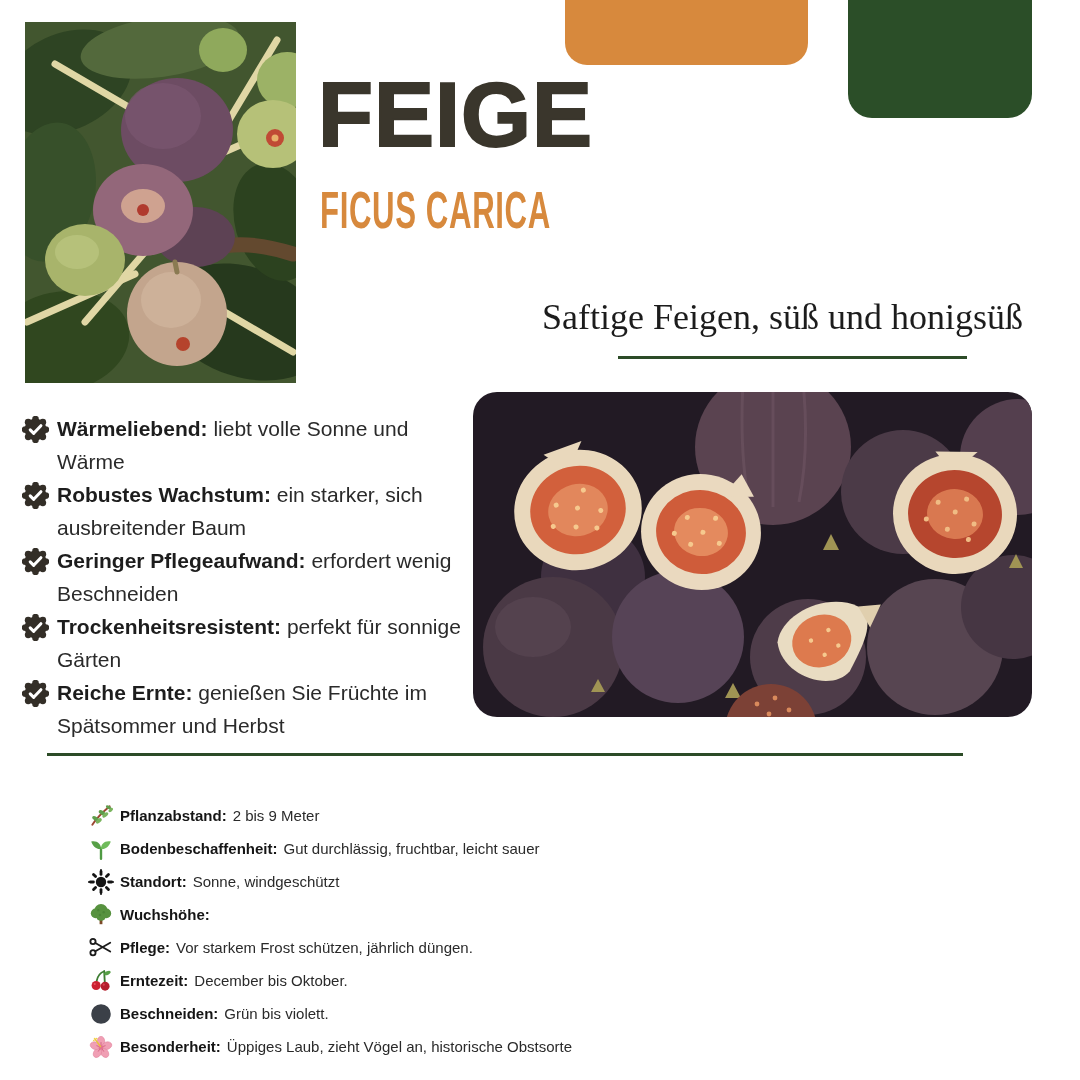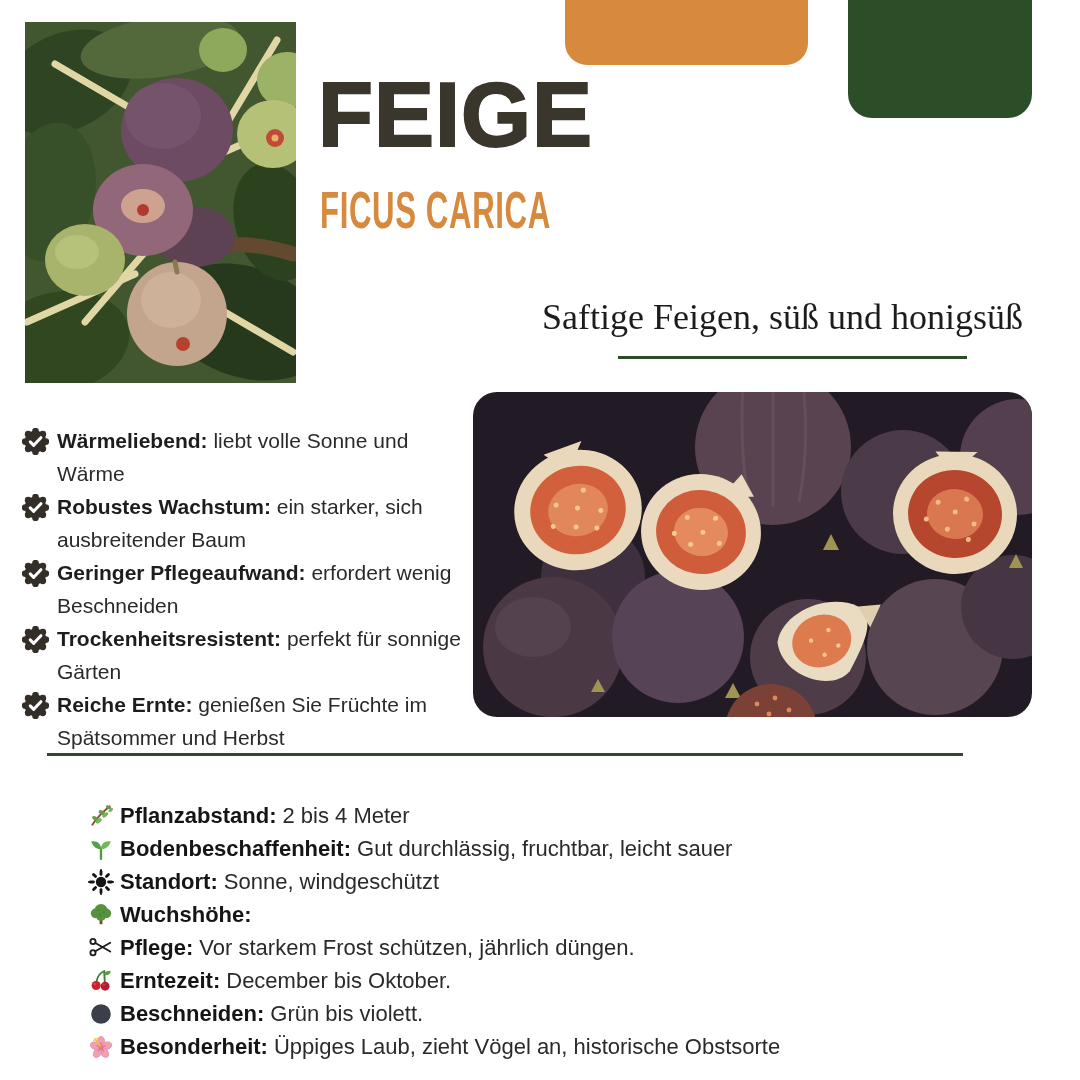--- a/index.html
+++ b/index.html
@@ -23,31 +23,31 @@
   .subtitle { position:absolute; left:320px; top:184px; font-size:52px; font-weight:bold; color:#D7893D;
               letter-spacing:1px; line-height:1; transform:scaleX(0.60); transform-origin:left top; white-space:nowrap; }
   .tagline { position:absolute; left:450px; top:260px; width:573px; text-align:right;
              font-family:"Liberation Serif", serif; font-size:36px; color:#1c1c1c;margin-top:36px; }
 
   .divider { position:absolute; background:#2C4B27; height:3px; }
   .divider-top { left:618px; top:356px; width:349px; }
   .divider-bottom { left:47px; top:753px; width:916px; }
 
   
-  .features { position:absolute; left:22px; top:412px; width:444px; list-style:none;margin-top:12px; }
+  .features { position:absolute; left:22px; top:412px; width:444px; list-style:none; }
   .feature { display:flex; align-items:flex-start; }
   .feature .badge { flex:0 0 27px; width:27px; height:27px; margin:4px 8px 0 0; }
   .feature p { width:408px; font-size:21px; line-height:33px; color:#2a2a2a; }
   .feature b { color:#1d1d1d; }
 
   
   .tips-heading { position:absolute; left:0; top:761px; width:1080px; text-align:center;
                   font-size:28px; font-weight:bold; color:#1a1a1a; letter-spacing:-0.3px; }
   .tips { position:absolute; left:88px; top:799px; list-style:none; }
-  .tip { display:flex; align-items:center; height:33px; white-space:nowrap; font-size:22px; color:#2a2a2a; }
+  .tip { display:flex; align-items:center; height:33px; white-space:nowrap; font-size:15px; color:#2a2a2a; }
   .tip .tip-icon { flex:0 0 26px; width:26px; height:26px; margin-right:6px; display:inline-flex; }
   .tip .tip-icon svg { width:26px; height:26px; }
   .tip b { color:#151515; margin-right:6px; }
 </style>
 </head>
 <body>
 
 <div id="canvas">
 
   <div class="deco deco-orange"></div>
@@ -302,21 +302,21 @@
               <ellipse cx="19" cy="4" rx="2.8" ry="1.5" transform="rotate(30 19 4)"></ellipse>
             </g>
             <g fill="#7ab45e">
               <ellipse cx="10" cy="16.5" rx="3.2" ry="1.7" transform="rotate(-40 10 16.5)"></ellipse>
               <ellipse cx="16" cy="11" rx="3.2" ry="1.7" transform="rotate(-40 16 11)"></ellipse>
               <ellipse cx="21" cy="6.5" rx="2.5" ry="1.4" transform="rotate(-40 21 6.5)"></ellipse>
             </g>
           </svg>
       </span>
       <b>Pflanzabstand:</b>
-        <span>2 bis 4 Meter</span>
+        <span>2 bis 9 Meter</span>
     </li>
     <li class="tip">
       <span class="tip-icon">
         <svg viewBox="0 0 24 24">
             <path d="M12 21 C12 16,12 14,12 11.5" stroke="#4f9a43" stroke-width="2.2" fill="none" stroke-linecap="round"></path>
             <path d="M12 12 C6.5 12.5,4 8,3 5 C8.5 4,12 7,12 12 Z" fill="#57a047"></path>
             <path d="M12 12 C17.5 12.5,20 8,21 5 C15.5 4,12 7,12 12 Z" fill="#6fbb5b"></path>
           </svg>
       </span>
       <b>Bodenbeschaffenheit:</b>

